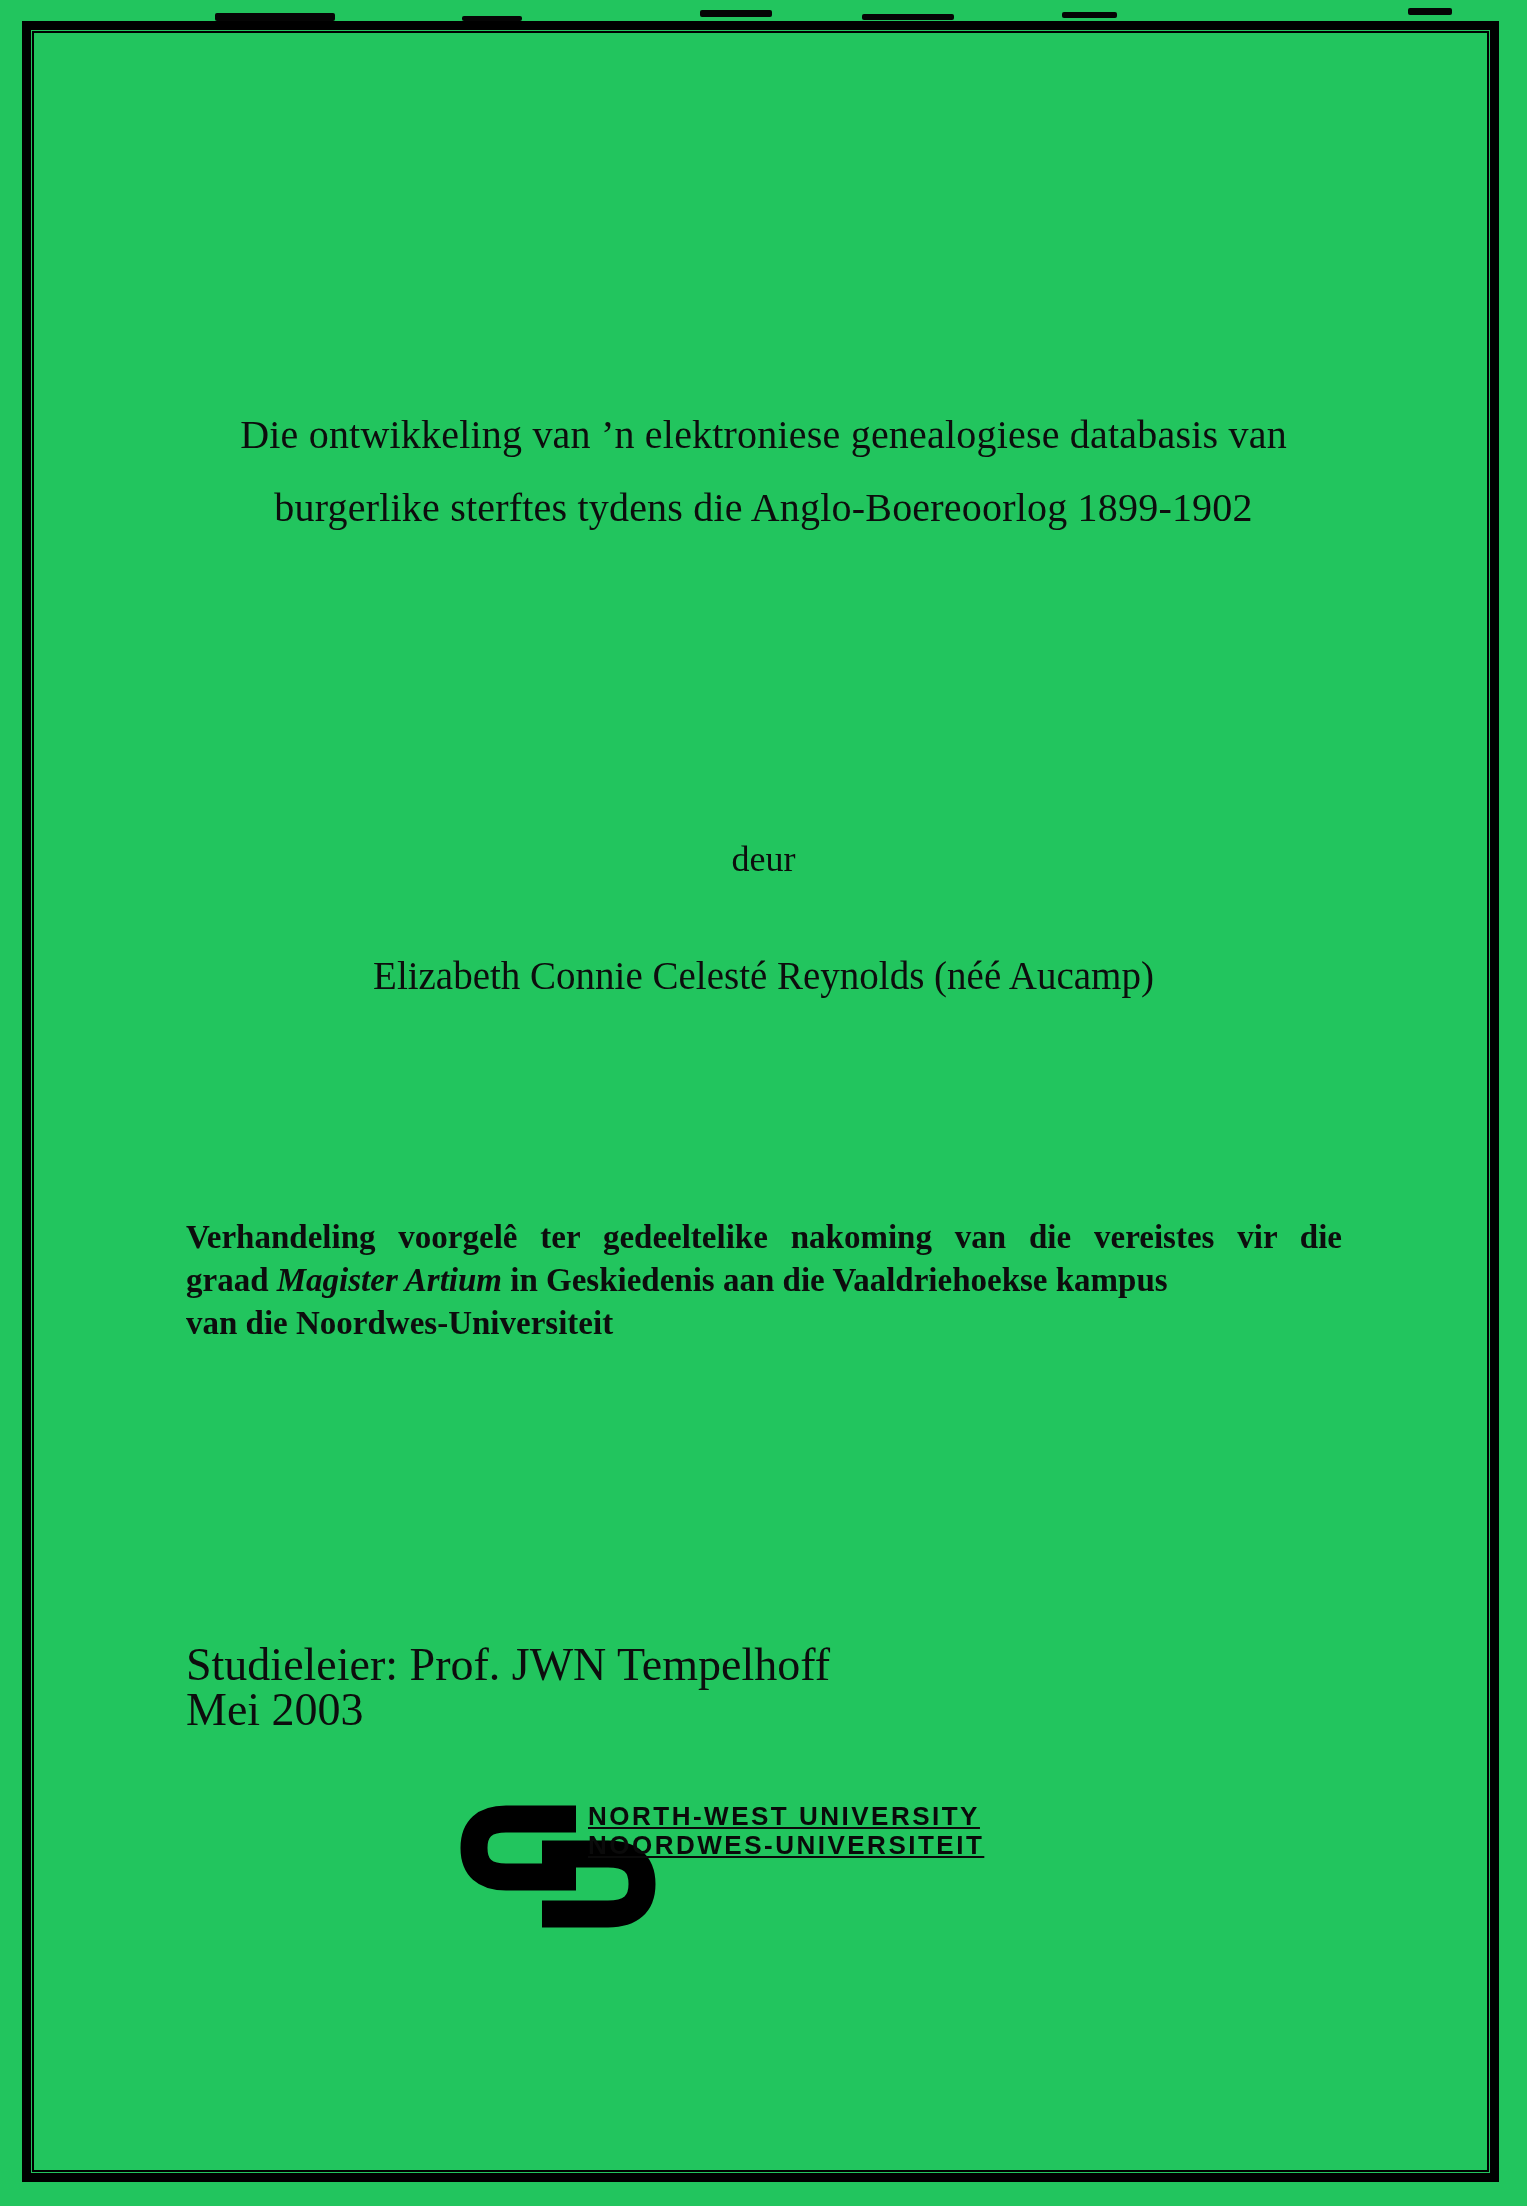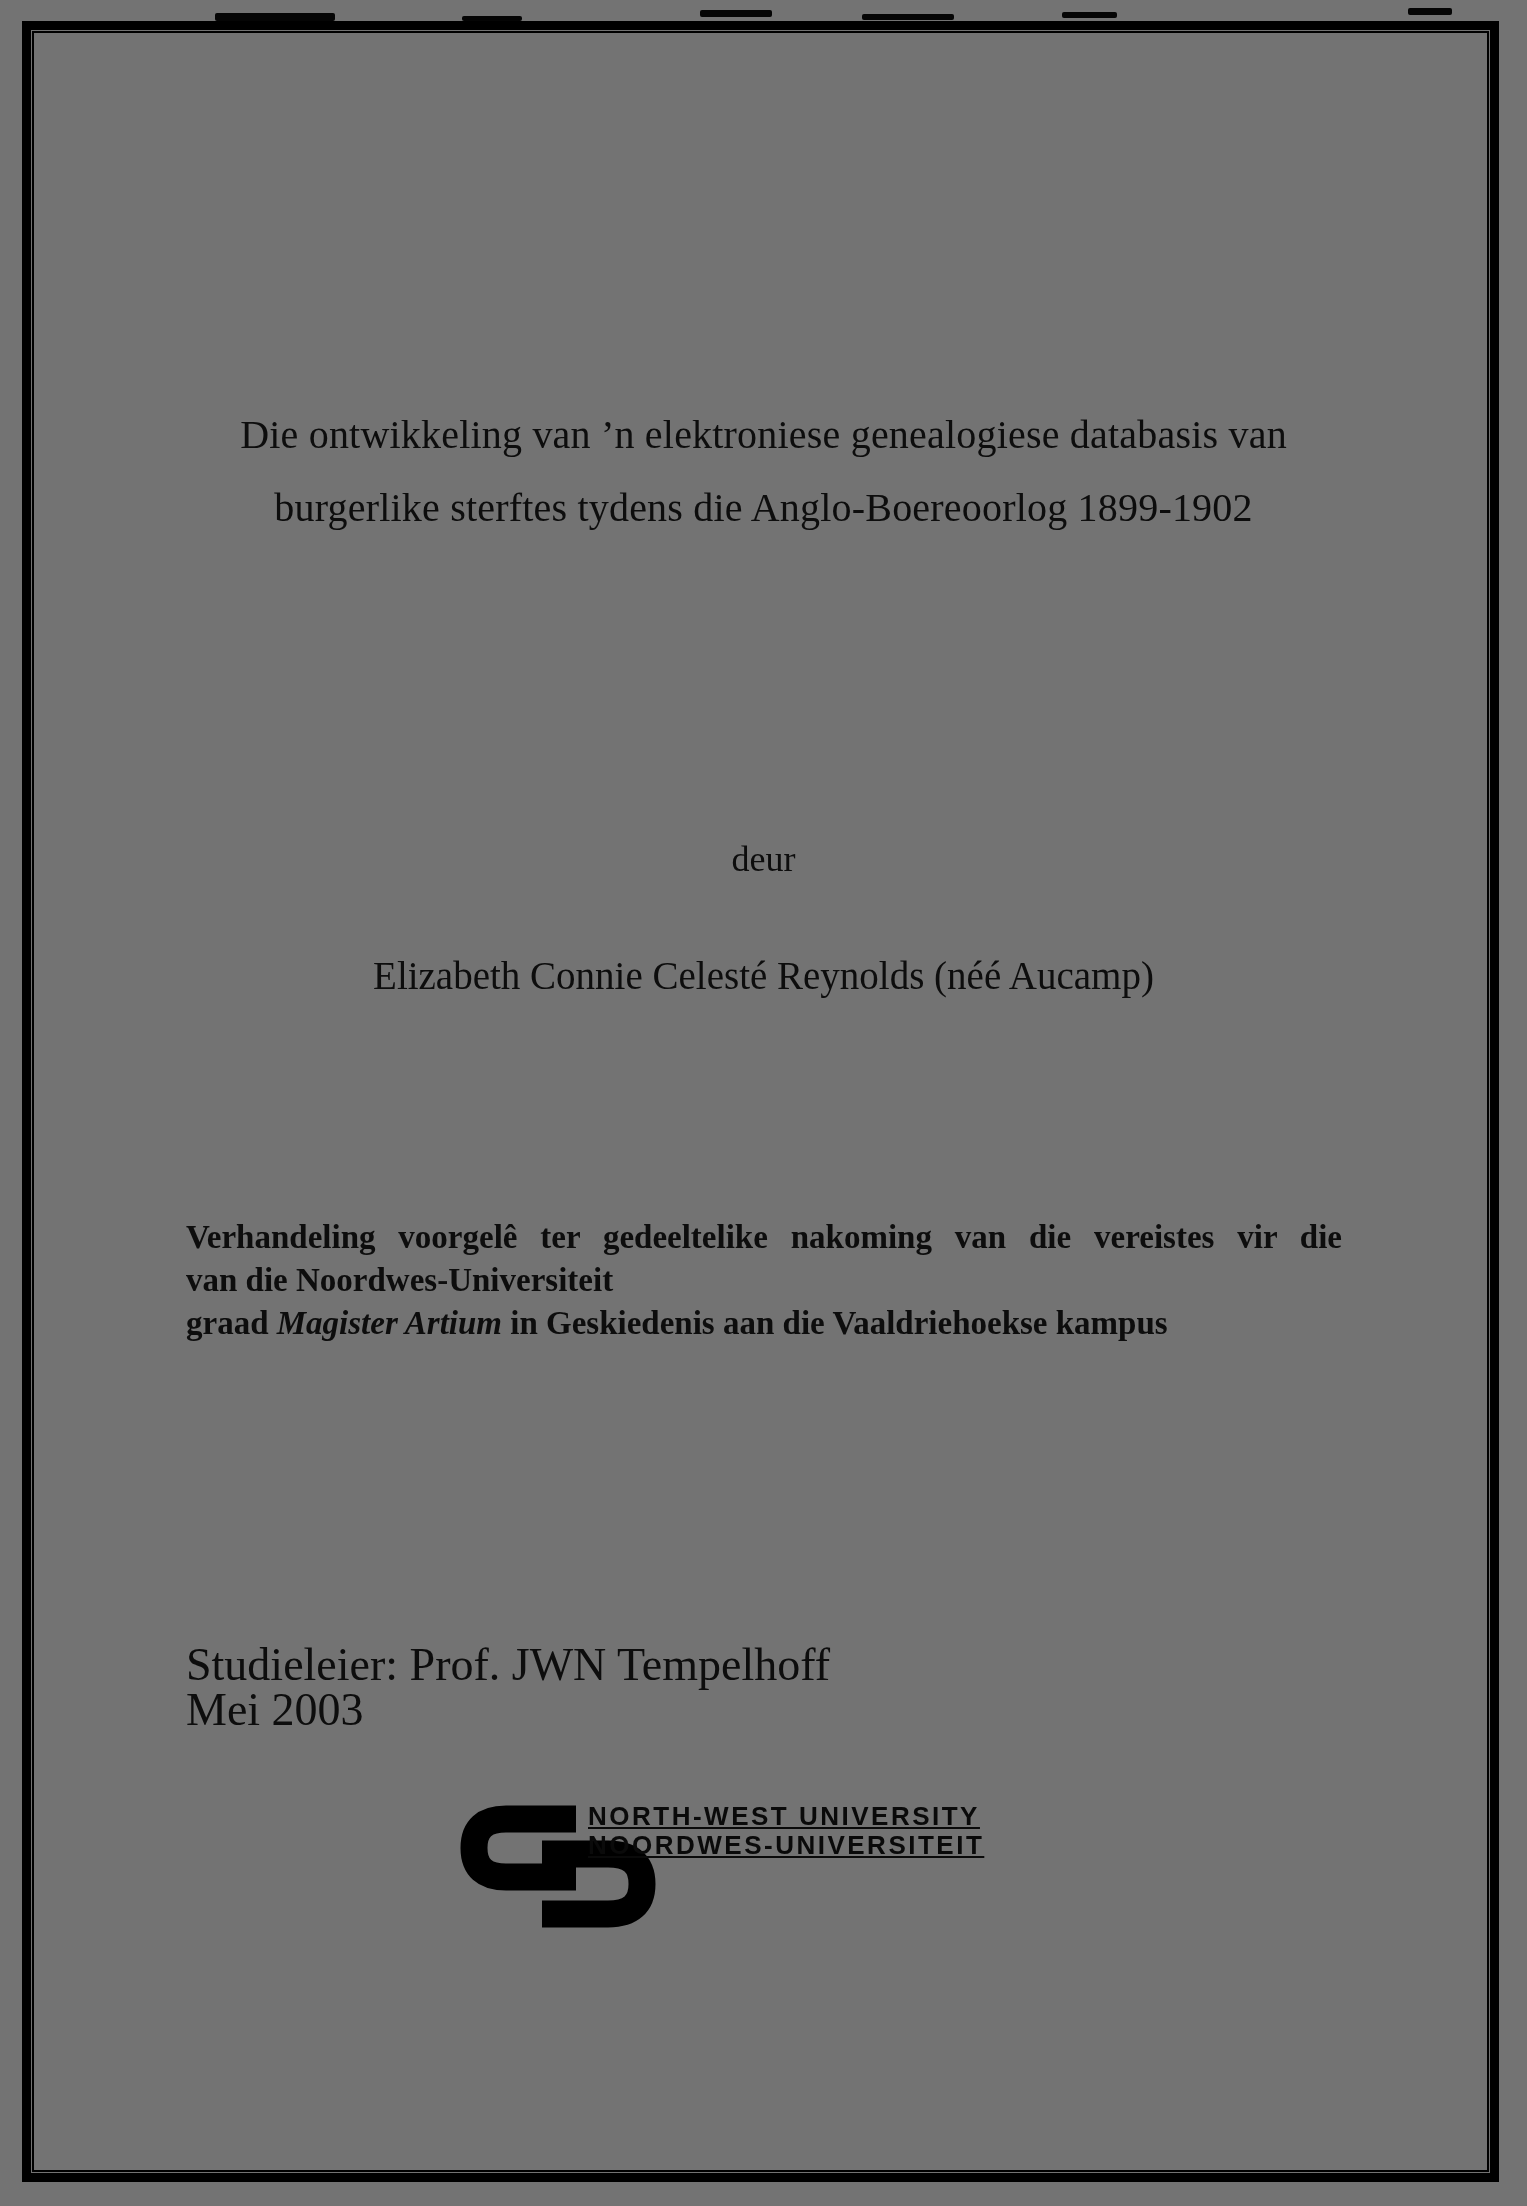--- a/index.html
+++ b/index.html
@@ -1,19 +1,19 @@
 <!DOCTYPE html>
 <html><head>
 <meta charset="utf-8">
 <style>
   html,body{margin:0;padding:0;background:#e8e8e8;}
   .screen{
     position:relative;
     width:1527px;height:2206px;
-    background:#737373;
+    background:#22c55e;
     font-family:"Liberation Serif", serif;
     color:#0d0d0d;
     overflow:hidden;
   }
   
   .frame{
     position:absolute;left:22px;top:21px;right:28px;bottom:24px;
     border:9px solid #000;
   }
   .frame-inner{
@@ -88,22 +88,22 @@
     <div>Die ontwikkeling van ’n elektroniese genealogiese databasis van</div>
     <div>burgerlike sterftes tydens die Anglo-Boereoorlog 1899-1902</div>
   </div>
 
   <div class="byline">deur</div>
 
   <div class="author">Elizabeth Connie Celesté Reynolds (néé Aucamp)</div>
 
   <div class="statement">
     <div class="just">Verhandeling voorgelê ter gedeeltelike nakoming van die vereistes vir die</div>
+    <div><span>graad </span><span class="it">Magister Artium</span><span> in Geskiedenis aan die Vaaldriehoekse kampus</span></div>
     <div>van die Noordwes-Universiteit</div>
-    <div><span>graad </span><span class="it">Magister Artium</span><span> in Geskiedenis aan die Vaaldriehoekse kampus</span></div>
   </div>
 
   <div class="supervisor">
     <div>Studieleier: Prof. JWN Tempelhoff</div>
     <div class="date-line">Mei 2003</div>
   </div>
 
   <div class="logo">
     <svg class="logo-mark" width="205" height="145" viewBox="0 0 205 145" aria-hidden="true">
       <path d="M120,23 H50 Q18,23 18,52 Q18,81 50,81 H120" fill="none" stroke="#000" stroke-width="27"></path>

